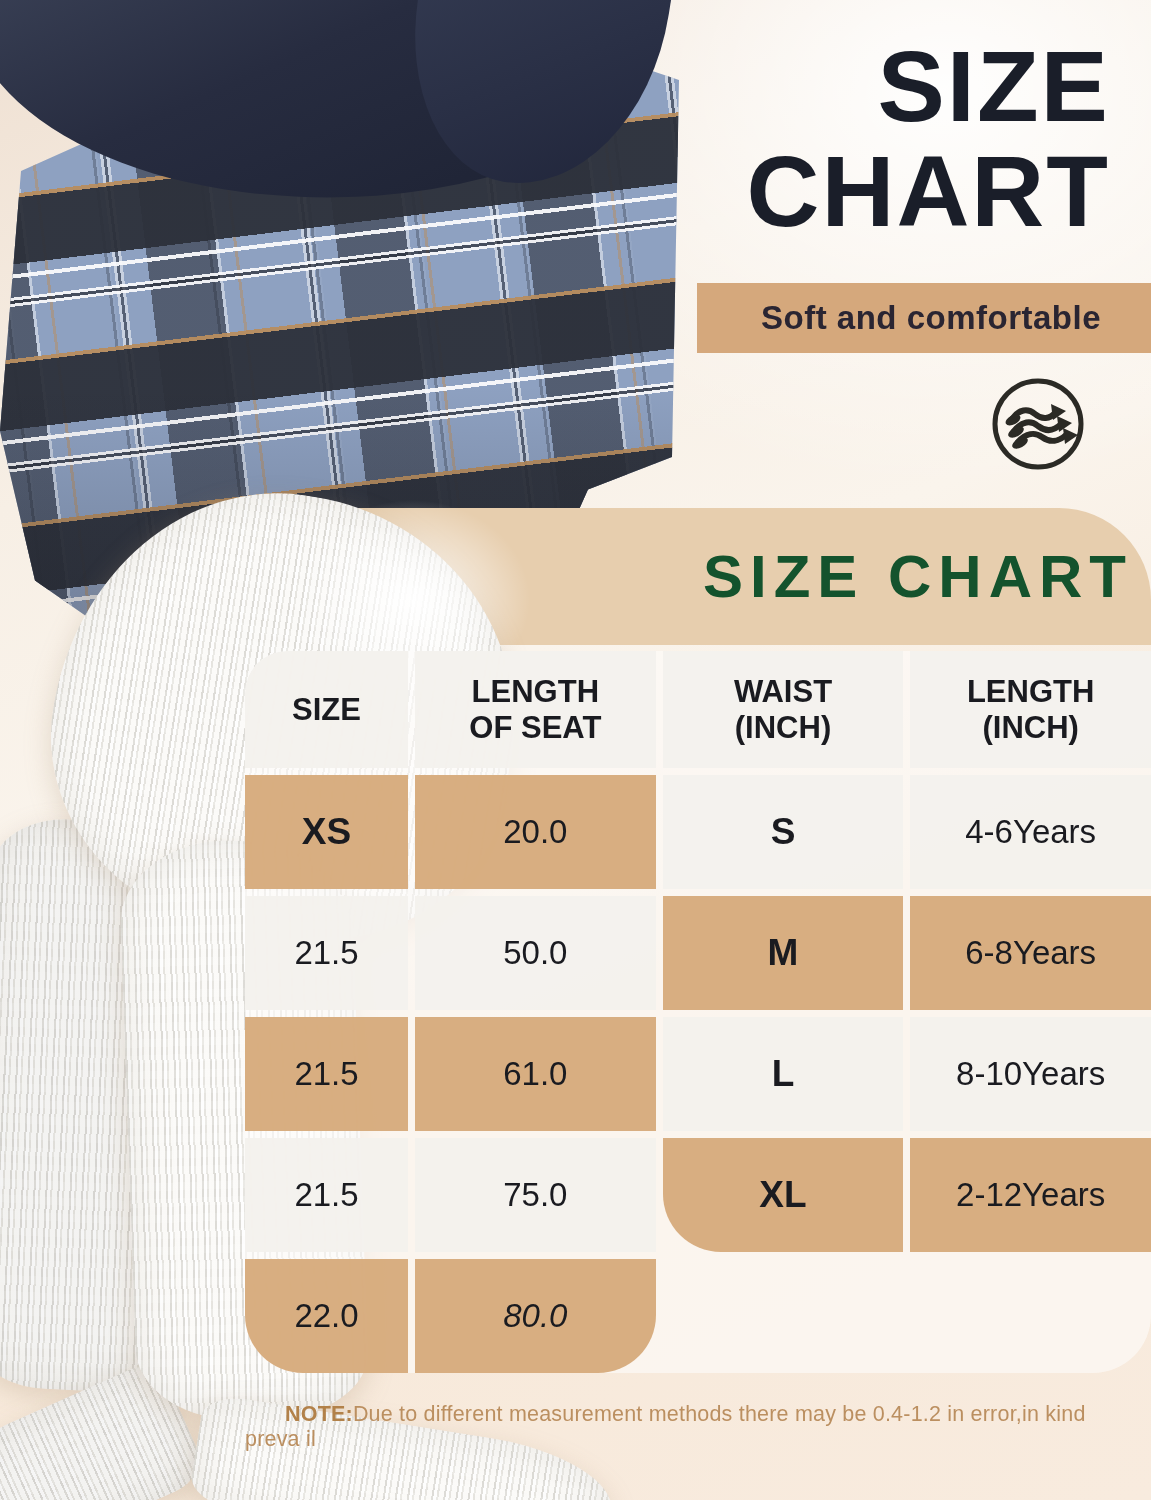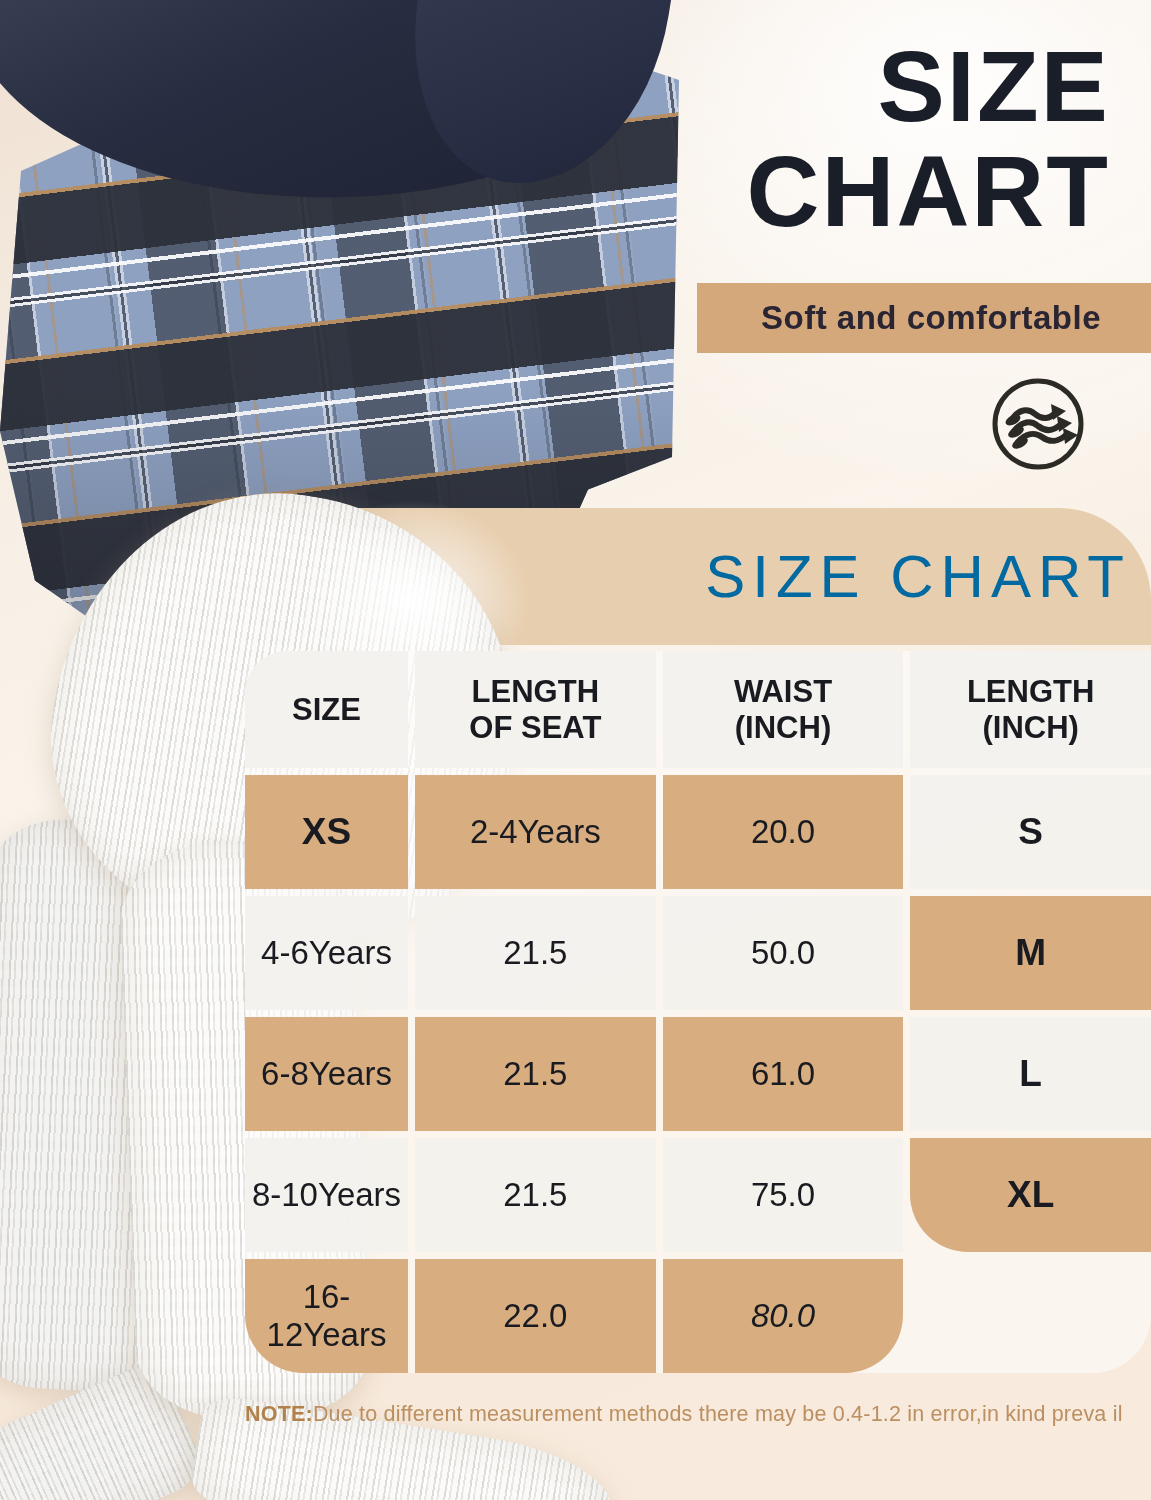--- a/index.html
+++ b/index.html
@@ -51,40 +51,40 @@
   .subtitle-banner{left:697px;top:283px;width:468px;height:70px;z-index:5;background:#d5a87c;
     display:flex;align-items:center;justify-content:center;font-weight:bold;}
   .subtitle-banner span{font-size:33px;color:#2a2532;letter-spacing:0.5px;}
   .breathable{left:988px;top:374px;width:100px;height:100px;z-index:5;}
 
   
   .panel-head{left:245px;top:508px;width:906px;height:137px;z-index:3;background:#e7ceae;
     border-radius:44px 92px 0 0;}
   .panel-head h2{position:absolute;left:440px;right:0;top:0;bottom:0;margin:12px;
     display:flex;align-items:center;justify-content:center;
-    font-size:60px;font-weight:400;letter-spacing:7px;color:#0369a1;}
+    font-size:60px;font-weight:700;letter-spacing:7px;color:#14532d;}
 
   .size-table{left:245px;top:651px;width:906px;z-index:6;display:grid;
     grid-template-columns:163px 1fr 1fr 1fr;
     grid-template-rows:117px repeat(5,114px);
     gap:7px;background:rgba(253,252,250,0.62);
     border-radius:42px 0 58px 58px;overflow:hidden;}
   .cell{display:flex;flex-direction:column;align-items:center;justify-content:center;
     color:#1a1b20;text-align:center;}
   .cell.hd{background:rgba(243,241,237,0.94);font-size:31px;font-weight:700;line-height:1.16;}
   .cell.lt{background:rgba(243,241,237,0.94);}
   .cell.tan{background:rgba(214,170,122,0.95);}
   .cell.size{font-size:37px;font-weight:700;}
   .cell.val{font-size:33px;font-weight:500;}
   .corner-tl{border-top-left-radius:42px;}
   .corner-bl{border-bottom-left-radius:58px;}
   .corner-br{border-bottom-right-radius:58px;font-style:italic;}
 
   .note{left:245px;top:1402px;width:900px;z-index:7;font-size:21.5px;color:#bb8f60;letter-spacing:0.2px;}
-  .note b{font-weight:700;color:#b28149;}
+  .note b{font-weight:700;color:#b28149;padding-left:40px;}
 </style>
 </head>
 <body>
 
 <div class="stage">
 
   <div class="abs skirt">
     <div class="plaid"></div>
     <div class="skirt-shade"></div>
   </div>
@@ -141,40 +141,39 @@
     <div class="cell hd">
       <span>WAIST</span>
       <span>(INCH)</span>
     </div>
     <div class="cell hd">
       <span>LENGTH</span>
       <span>(INCH)</span>
     </div>
 
     <div class="cell tan size">XS</div>
-    <div class="cell tan val">2-4Years</div>
     <div class="cell tan val">20.0</div>
 
     <div class="cell lt size">S</div>
     <div class="cell lt val">4-6Years</div>
     <div class="cell lt val">21.5</div>
     <div class="cell lt val">50.0</div>
 
     <div class="cell tan size">M</div>
     <div class="cell tan val">6-8Years</div>
     <div class="cell tan val">21.5</div>
     <div class="cell tan val">61.0</div>
 
     <div class="cell lt size">L</div>
     <div class="cell lt val">8-10Years</div>
     <div class="cell lt val">21.5</div>
     <div class="cell lt val">75.0</div>
 
     <div class="cell tan size corner-bl">XL</div>
-    <div class="cell tan val">16-12Years</div>
+    <div class="cell tan val">2-12Years</div>
     <div class="cell tan val">22.0</div>
     <div class="cell tan val corner-br">80.0</div>
   </div>
 
   <div class="abs note">
     <b>NOTE:</b><span>Due to different measurement methods there may be 0.4-1.2 in error,in kind preva il</span>
   </div>
 
 </div>
 

